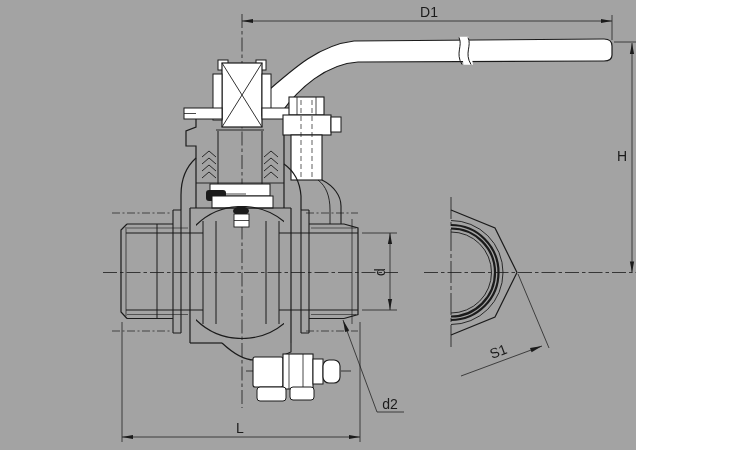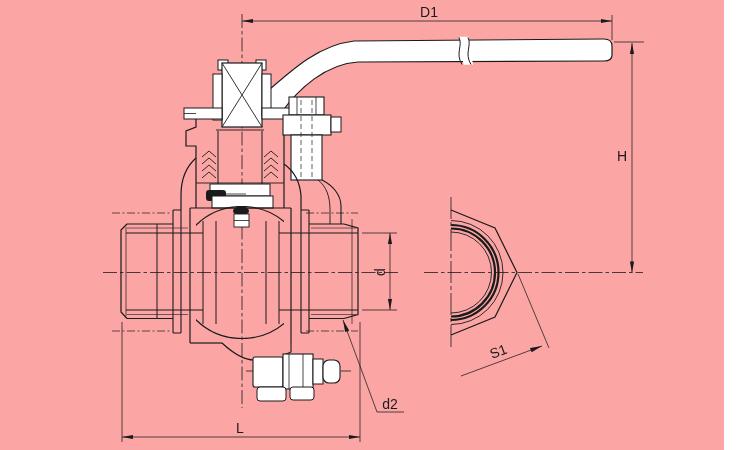--- a/index.html
+++ b/index.html
@@ -1,19 +1,19 @@
 <!DOCTYPE html>
 <html><head>
 <meta charset="utf-8">
 <style>
   html,body{margin:0;padding:0;background:#ffffff;}
   .canvas{
     position:relative;
-    width:724px;height:450px;
-    background:#fca5a5;
+    width:636px;height:450px;
+    background:#a3a3a3;
     overflow:hidden;
     font-family:"Liberation Sans", sans-serif;
   }
   svg{display:block;}
   svg text{
     font-family:"Liberation Sans", sans-serif;
     font-size:14px;
     fill:#1b1b1b;
   }
 </style>

